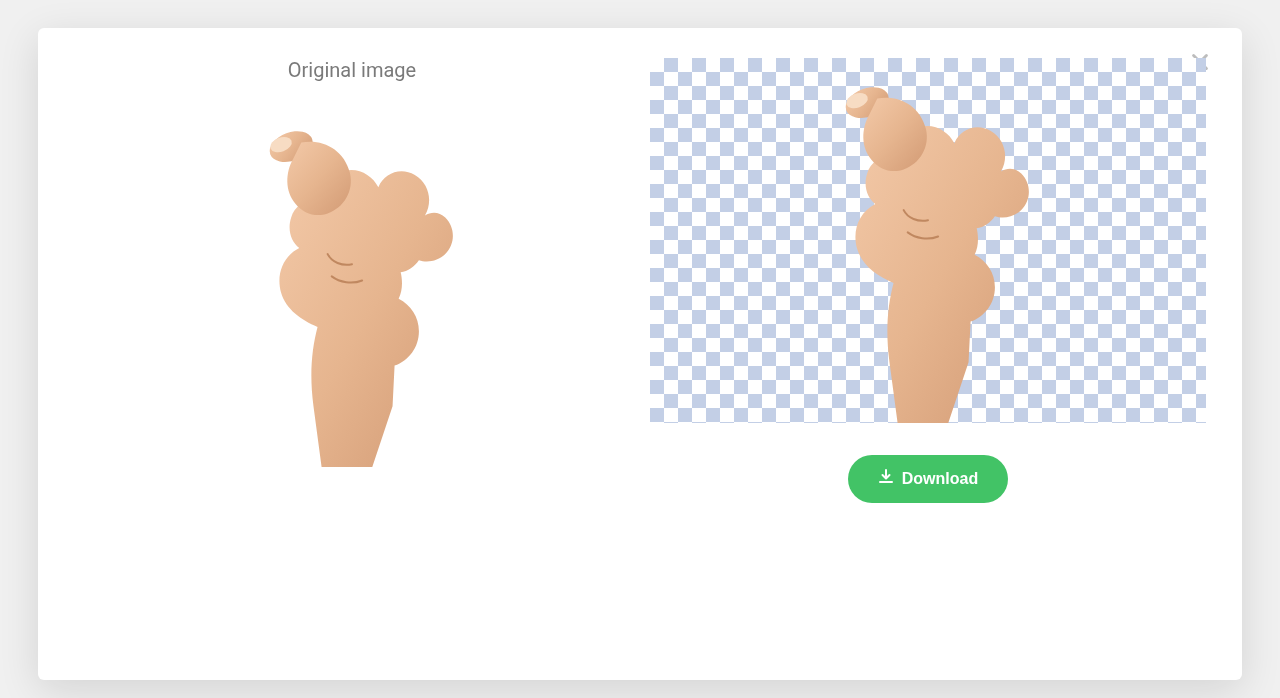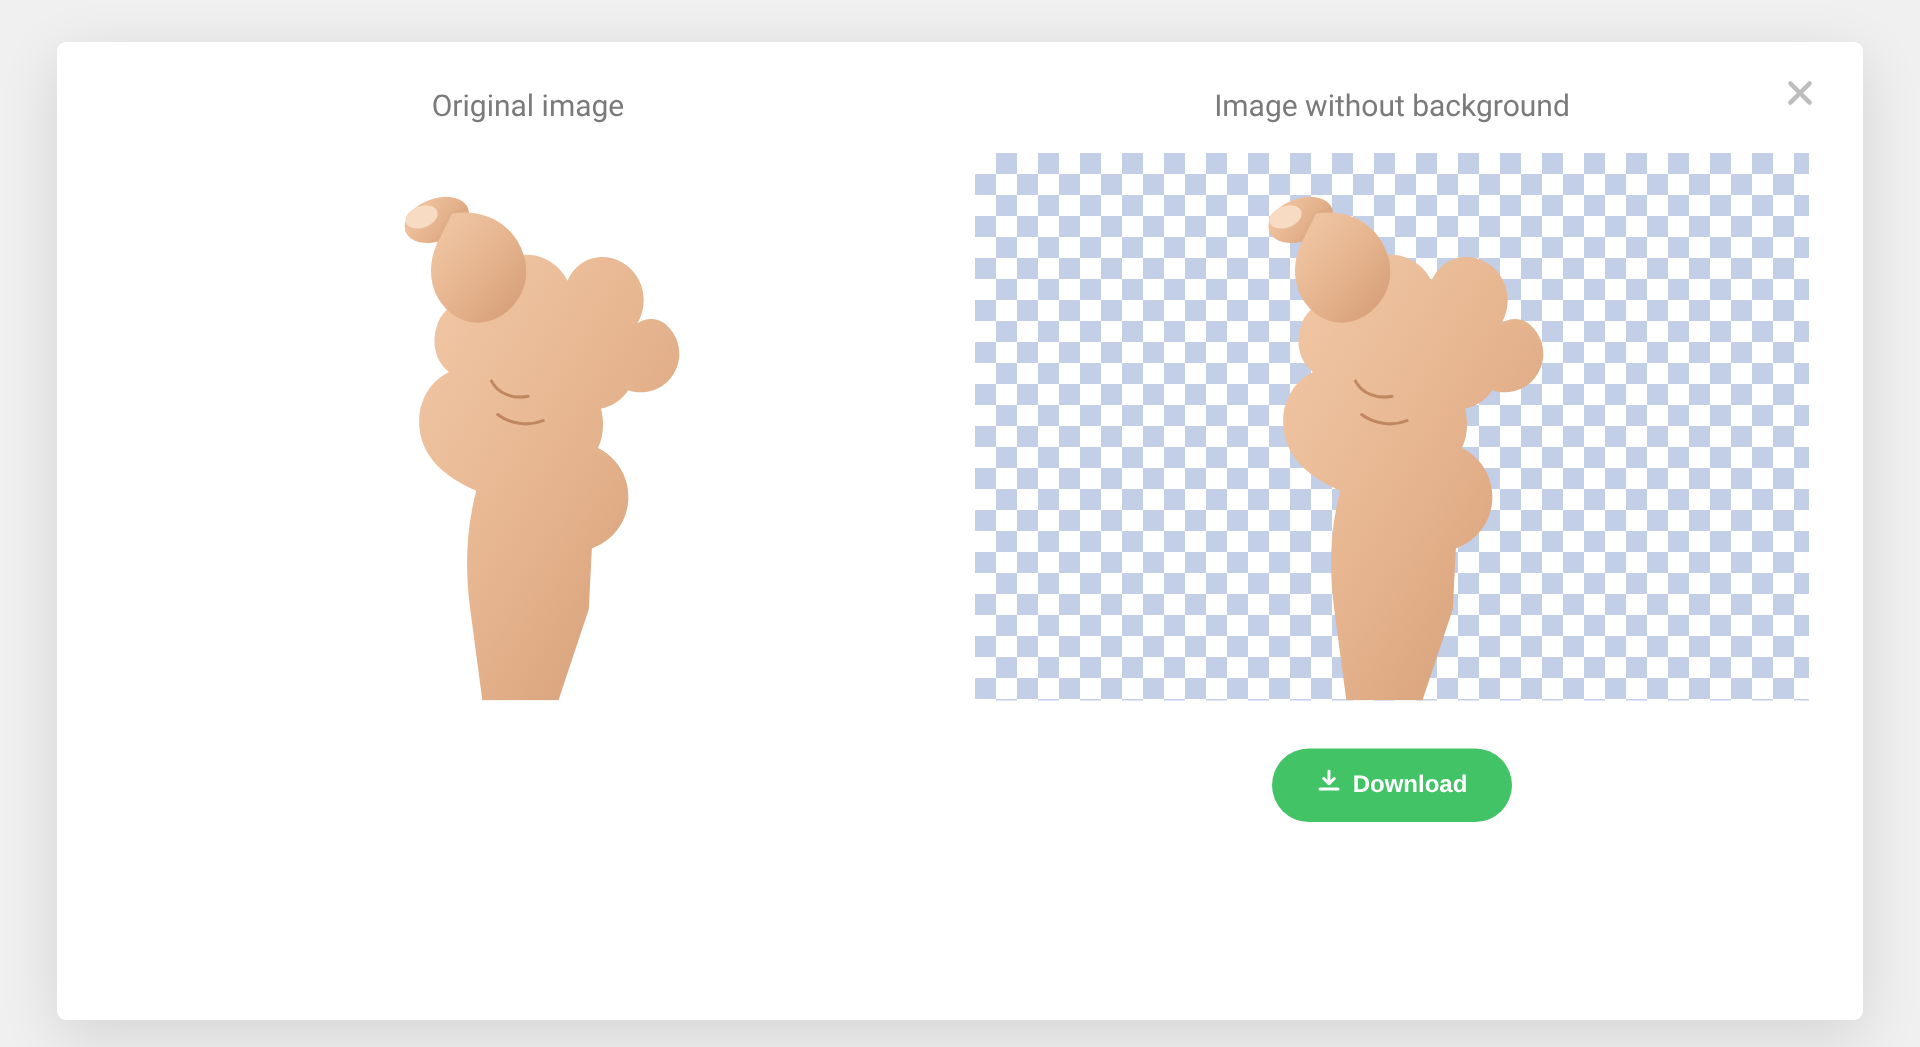--- a/index.html
+++ b/index.html
@@ -147,21 +147,20 @@
           <ellipse cx="60" cy="44" rx="22" ry="14" fill="url(#skin1)" transform="rotate(-20 60 44)"></ellipse>
           <path fill="url(#skin1)" d="M 70 40 C 90 36 112 46 118 70 C 122 88 112 104 96 110 C 84 114 72 110 64 100 C 54 88 54 70 62 56 Z"></path>
           <ellipse cx="50" cy="42" rx="11" ry="7" fill="#f7dcc3" transform="rotate(-20 50 42)"></ellipse>
           <path d="M 96 150 C 100 158 110 162 120 160" stroke="#c08860" stroke-width="2" fill="none" stroke-linecap="round"></path>
           <path d="M 100 172 C 108 178 120 180 130 176" stroke="#c08860" stroke-width="2" fill="none" stroke-linecap="round"></path>
         </svg>
       </div>
     </div>
 
     <div class="col">
-      <div class="col-title">Image without background</div>
       <div class="image-box nobg">
         <svg class="hand-svg" viewBox="0 0 240 360">
           <defs>
             <linearGradient id="skin2" x1="0" y1="0" x2="1" y2="1">
               <stop offset="0" stop-color="#f3c9a8"></stop>
               <stop offset="0.5" stop-color="#e6b58f"></stop>
               <stop offset="1" stop-color="#d29a74"></stop>
             </linearGradient>
           </defs>
           <path fill="url(#skin2)" d="

